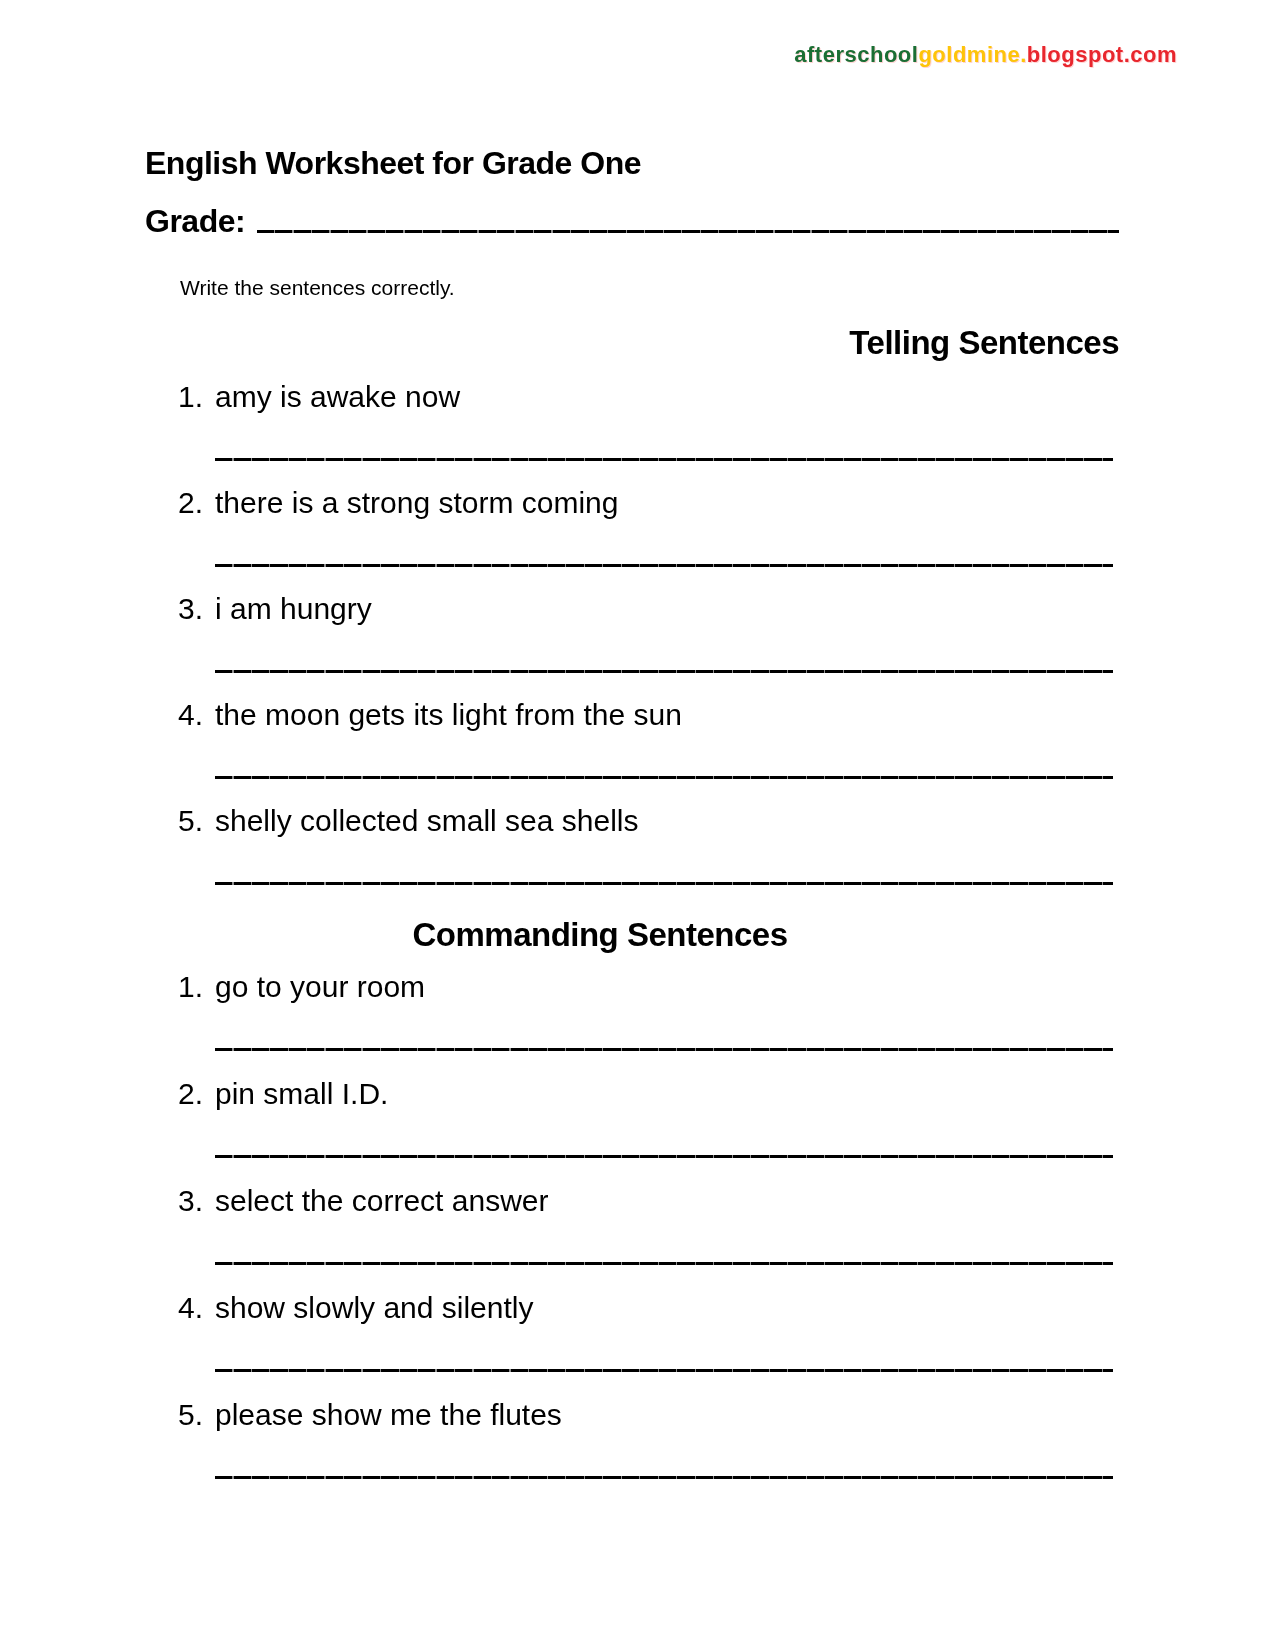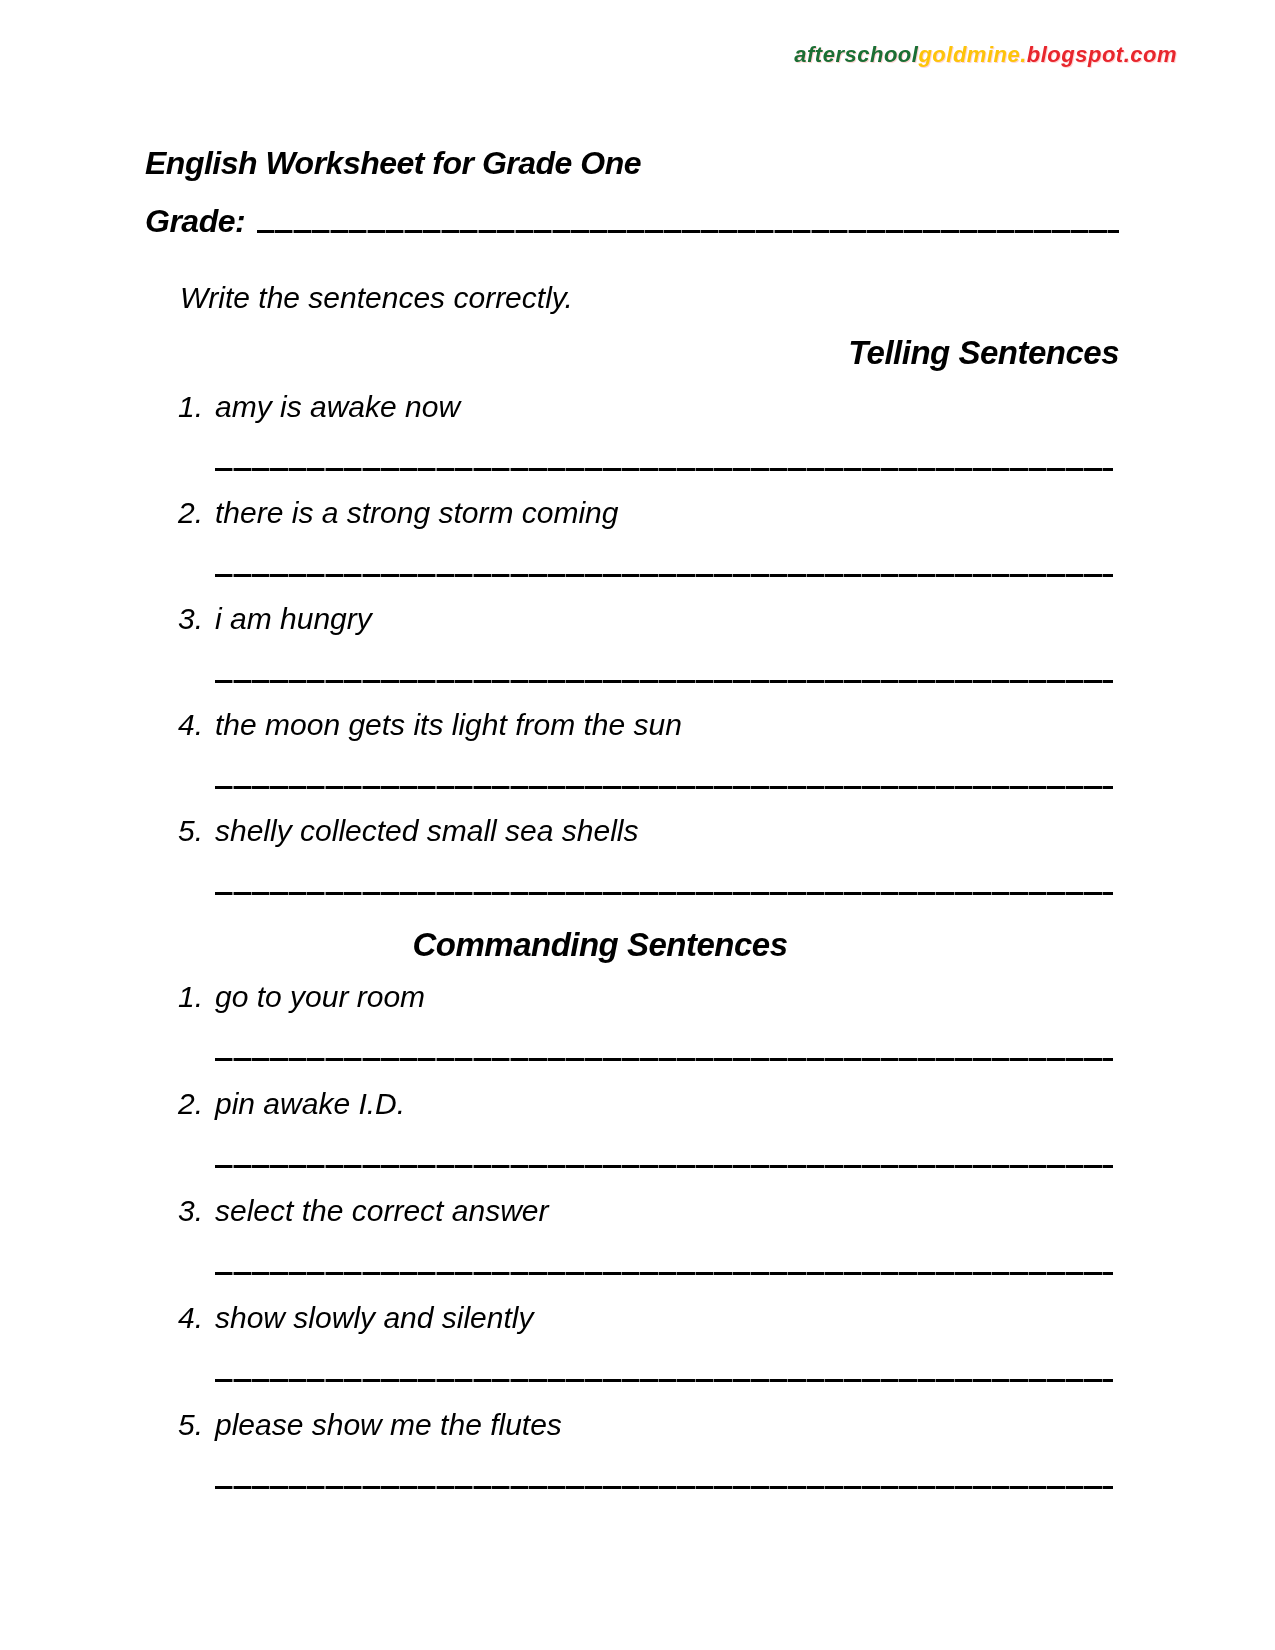--- a/index.html
+++ b/index.html
@@ -8,21 +8,20 @@
     background: #ffffff;
   }
   .page {
     position: relative;
     width: 1246px;
     height: 1650px;
     background: #ffffff;
     font-family: "Liberation Sans", sans-serif;
     color: #000000;
     overflow: hidden;
-    font-style: italic;
   }
   
   .watermark {
     position: absolute;
     top: 42px;
     right: 69px;
     font-size: 22px;
     font-weight: bold;
     letter-spacing: 0.5px;
     white-space: nowrap;
@@ -63,22 +62,22 @@
     height: 3px;
     background: repeating-linear-gradient(90deg,
       #000000 0px, #000000 17px,
       #8f8f8f 17px, #8f8f8f 18.5px);
   }
   .name-line {
     flex: 1;
     margin-bottom: 5px;
   }
   .instruction {
-    margin: 44px 0 0 35px;
-    font-size: 30px;
+    margin: 34px 0 0 35px;
+    font-size: 21px;
     line-height: 32px;
   }
   .section-heading {
     margin: 0;
     text-align: center;
     font-size: 33px;
     font-weight: bold;
     letter-spacing: -0.5px;
     line-height: 36px;
   }
@@ -161,21 +160,21 @@
       <h2 class="section-heading heading-commanding">Commanding Sentences</h2>
 
       <div class="item">
         <span class="item-number">1.</span>
         <span class="item-text">go to your room</span>
       </div>
       <div class="rule answer-line"></div>
 
       <div class="item">
         <span class="item-number">2.</span>
-        <span class="item-text">pin awake I.D.</span>
+        <span class="item-text">pin small I.D.</span>
       </div>
       <div class="rule answer-line"></div>
 
       <div class="item">
         <span class="item-number">3.</span>
         <span class="item-text">select the correct answer</span>
       </div>
       <div class="rule answer-line"></div>
 
       <div class="item">

